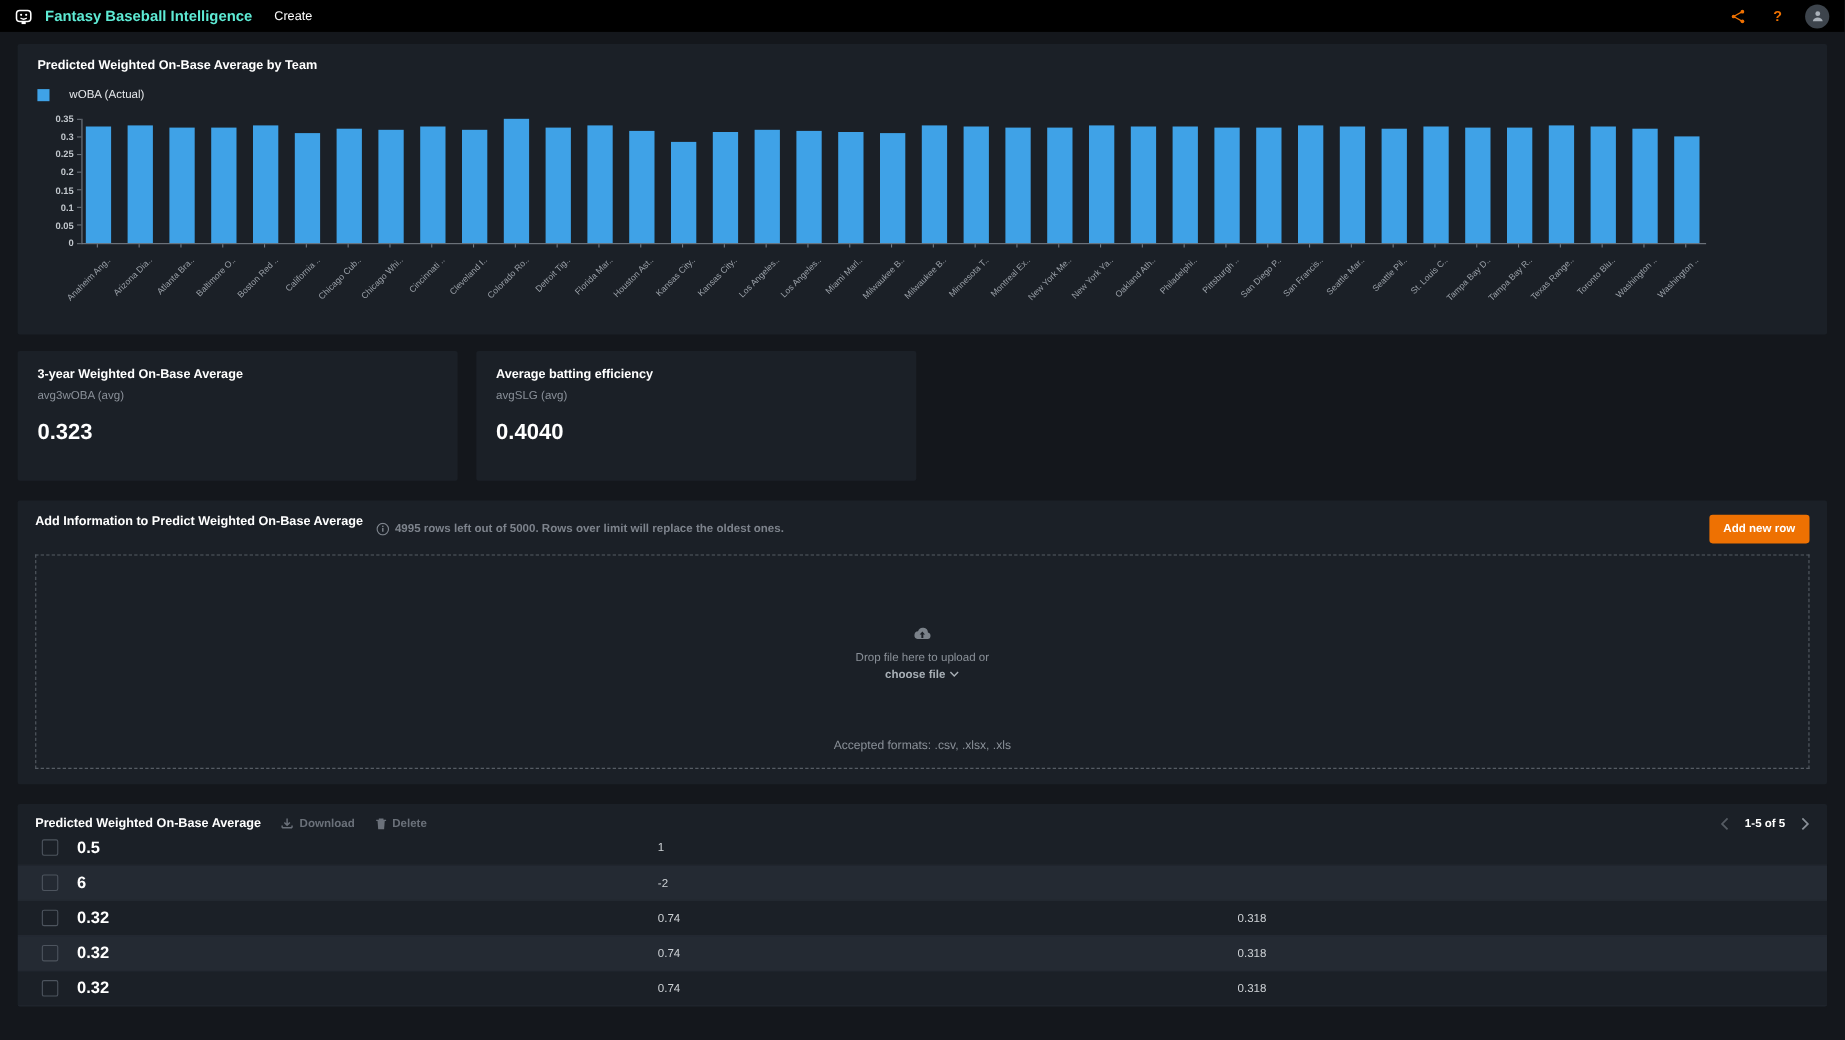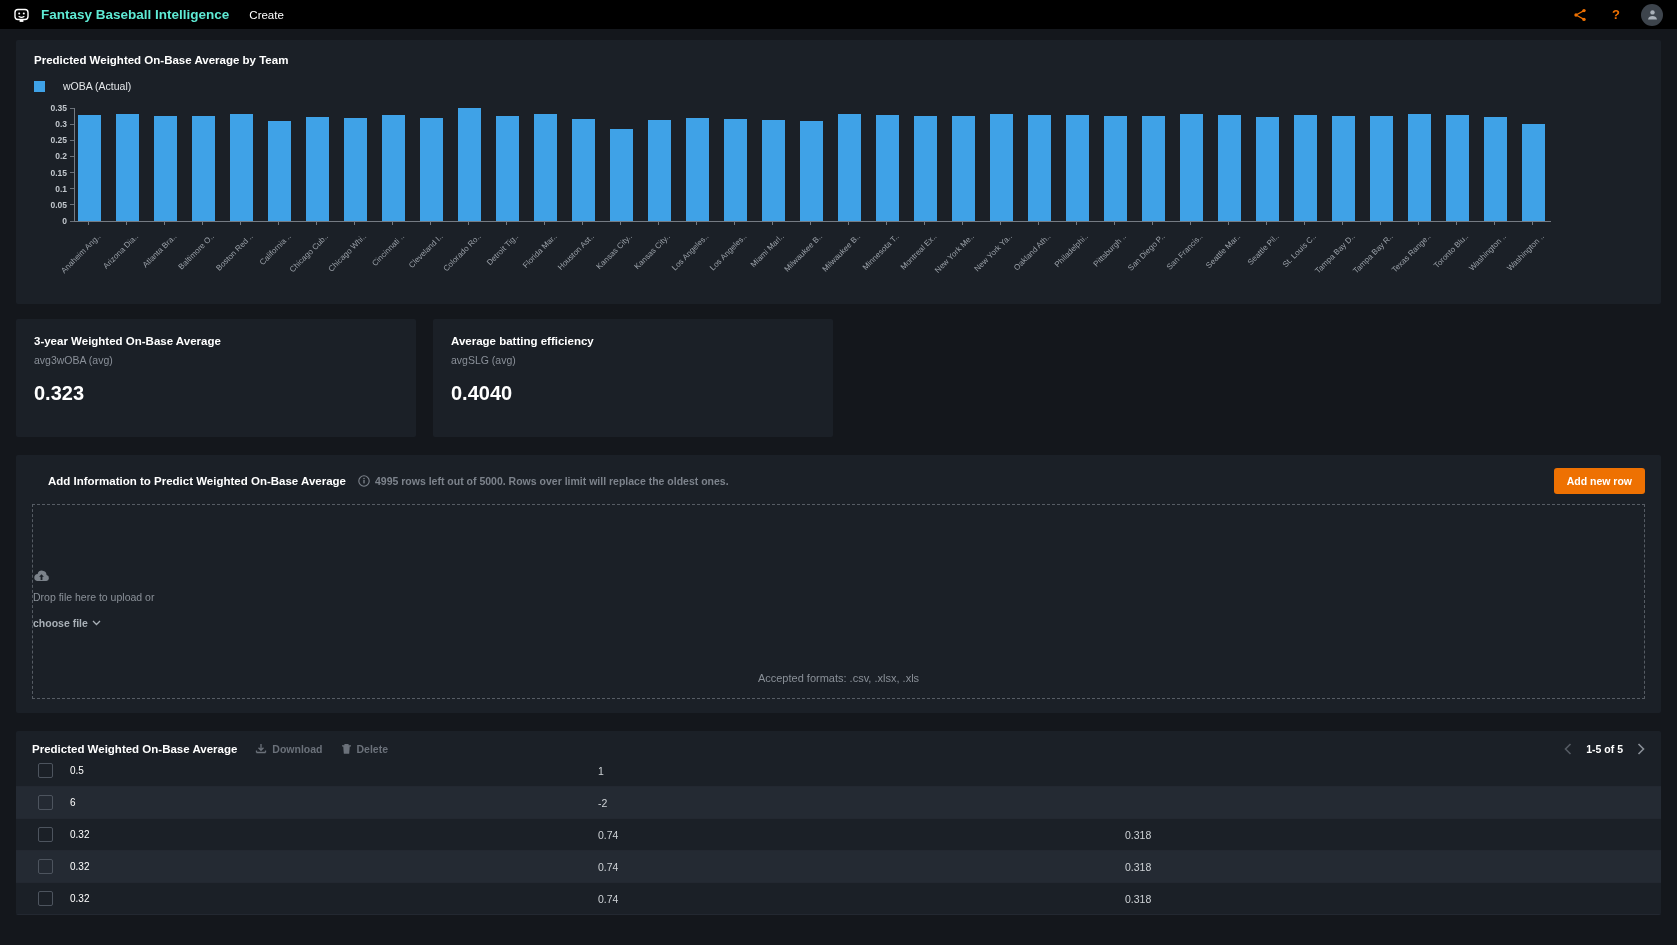--- a/index.html
+++ b/index.html
@@ -40,43 +40,43 @@
         white-space:nowrap;font-size:8px;color:#9aa0a8;}
 
   
   .cards{display:flex;gap:17px;margin-top:15px;}
   .card{width:400px;height:118px;box-sizing:border-box;padding:16px 18px;}
   .card .sub{font-size:10.5px;color:var(--muted);margin-top:7px;}
   .card .value{font-size:20px;font-weight:bold;color:#fff;margin-top:16px;}
 
   
   .upload-panel{margin-top:18px;padding:13px 16px 14px;}
-  .upload-head{display:flex;align-items:center;margin-left:16px;}
+  .upload-head{display:flex;}
   .upload-note{display:flex;align-items:center;gap:5px;margin-left:12px;color:#7d838c;font-size:10.5px;font-weight:bold;}
   .btn-orange{margin-left:auto;background:var(--accent);color:#fff;border:none;border-radius:3px;
         font-size:10.5px;font-weight:bold;padding:7px 13px;cursor:pointer;font-family:inherit;}
   .dropzone{margin-top:10px;border:1px dashed #565c64;height:193px;position:relative;}
-  .drop-center{position:absolute;left:0;right:0;top:64px;text-align:left;color:#8a9098;font-size:10.5px;}
+  .drop-center{position:absolute;left:0;right:0;top:64px;text-align:center;color:#8a9098;font-size:10.5px;}
   .drop-center .line1{margin-top:6px;}
-  .choose-file{margin-top:14px;font-weight:bold;color:#a9b0b7;cursor:pointer;display:inline-flex;align-items:center;gap:4px;}
+  .choose-file{margin-top:3px;font-weight:bold;color:#a9b0b7;cursor:pointer;display:inline-flex;align-items:center;gap:4px;}
   .accepted{position:absolute;left:0;right:0;bottom:14px;text-align:center;color:#8a9098;font-size:11px;}
 
   
   .table-panel{margin-top:18px;padding-top:12px;overflow:hidden;}
   .table-head{display:flex;align-items:center;padding:0 16px;}
   .tool{display:flex;align-items:center;gap:5px;color:#6b717a;font-size:10.5px;font-weight:bold;margin-left:18px;cursor:pointer;}
   .pager{margin-left:auto;display:flex;align-items:center;gap:14px;}
   .pager .pg-text{font-size:10.5px;font-weight:bold;color:#fff;}
   .chev{cursor:pointer;display:flex;align-items:center;}
   .grid-row{display:grid;grid-template-columns:32px 528px 527px 1fr;align-items:center;padding-left:22px;}
   .thead{height:30px;margin-top:8px;border-bottom:1px solid #323843;}
   .thead .colh{font-size:9px;font-weight:bold;letter-spacing:1px;color:#8e949c;}
   .trow{height:31px;border-bottom:1px solid #232831;}
   .trow:nth-child(even){background:#242a33;}
-  .cell-b{font-size:10px;font-weight:normal;color:#fff;}
+  .cell-b{font-size:15px;font-weight:bold;color:#fff;}
   .cell{font-size:10.5px;color:#ced2d6;}
   .checkbox{width:13px;height:13px;border:1.5px solid #4d545e;border-radius:2px;background:transparent;cursor:pointer;}
 </style>
 </head>
 <body>
 
 <div class="topbar">
   <span style="display:flex;">
     <svg width="19" height="19" viewBox="0 0 19 19" fill="none">
       <rect x="3" y="4.5" width="13" height="10" rx="3" stroke="#fff" stroke-width="1.4"></rect>

